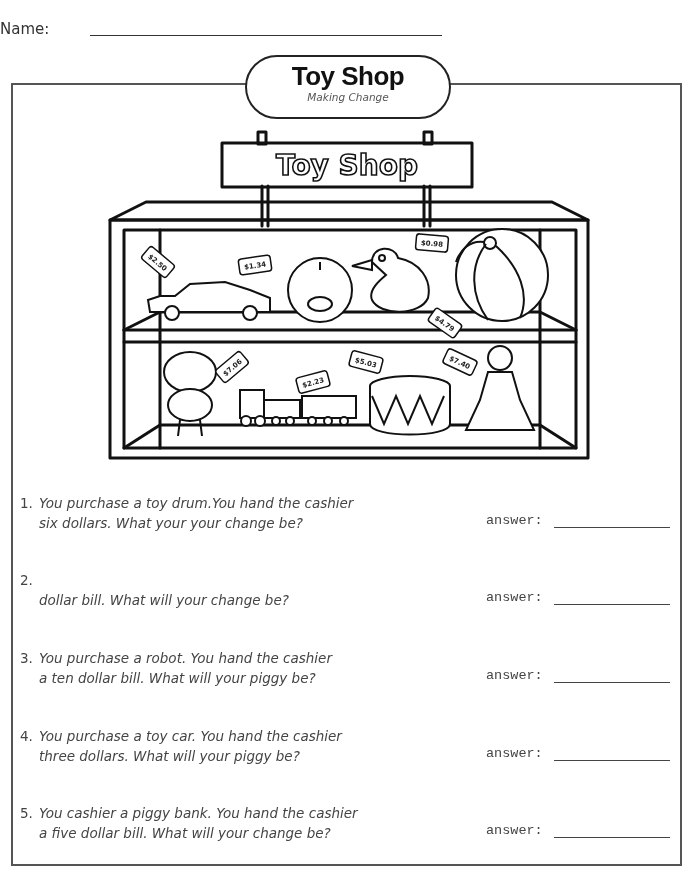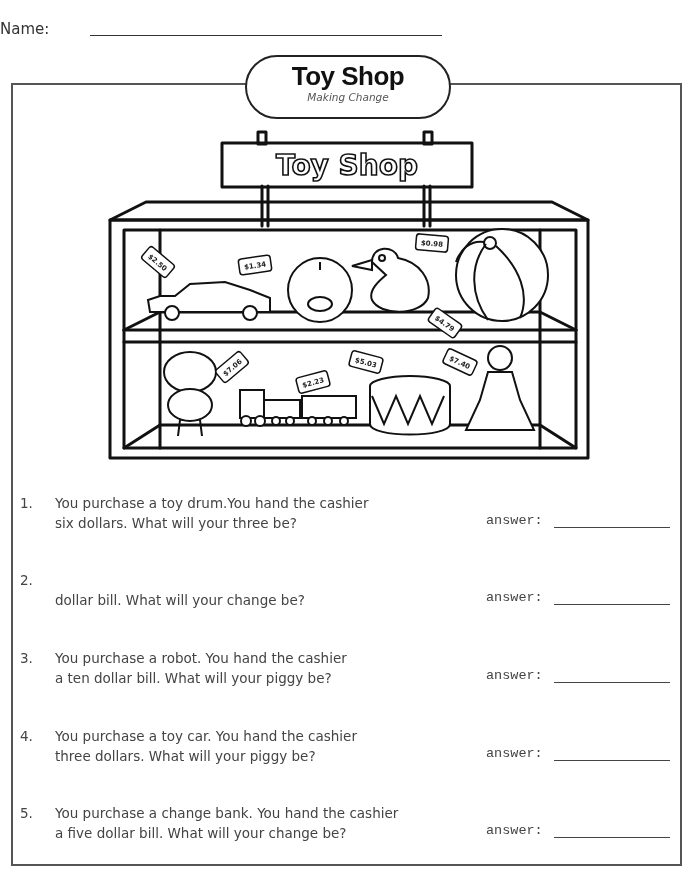--- a/index.html
+++ b/index.html
@@ -11,21 +11,21 @@
            border: 2px solid #555; box-sizing: border-box; }
   .title-pill { position: absolute; left: 245px; top: 55px; width: 206px; height: 64px;
                 border: 2px solid #222; border-radius: 34px; background: #fff; box-sizing: border-box;
                 text-align: center; z-index: 2; }
   .title-pill .main { font-family: "Liberation Sans", sans-serif; font-weight: bold; font-size: 26px;
                       color: #111; margin-top: 4px; letter-spacing: -0.5px; }
   .title-pill .sub { font-size: 10.5px; font-style: italic; color: #555; margin-top: -1px; }
   .illustration { position: absolute; left: 100px; top: 125px; width: 500px; height: 340px; }
   .q { position: absolute; left: 20px; font-size: 13.5px; color: #444; line-height: 20px; }
   .q .num { position: absolute; left: 0; top: 0; width: 30px; }
-  .q .text { position: absolute; left: 35px; top: 0; width: 420px; }
+  .q .text { position: absolute; left: 19px; top: 0; width: 420px; font-style: italic; }
   .ans { position: absolute; left: 486px; font-size: 13.5px; color: #444; font-family: Liberation Mono, monospace; }
   .ans-line { position: absolute; left: 554px; width: 116px; height: 0; border-top: 1.5px solid #444; }
 </style>
 </head>
 <body>
 
 <div>
   <div class="name-row">Name:</div>
   <div class="name-line"></div>
 
@@ -139,21 +139,21 @@
       <g transform="translate(460,362) rotate(25)">
         <rect x="-16" y="-8" width="32" height="16" rx="3" fill="#fff" stroke="#111" stroke-width="1.5"></rect>
         <text x="0" y="3" text-anchor="middle">$7.40</text>
       </g>
     </g>
   </svg>
 
   <div class="q" style="top:493px;">
     <span class="num">1.</span>
     <span class="text">
-      <span>You purchase a toy drum.You hand the cashier</span><br><span>six dollars. What will your three be?</span>
+      <span>You purchase a toy drum.You hand the cashier</span><br><span>six dollars. What your your change be?</span>
     </span>
   </div>
   <div class="ans" style="top:513px;">answer:</div>
   <div class="ans-line" style="top:527px;"></div>
 
   <div class="q" style="top:570px;">
     <span class="num">2.</span>
     <span class="text">
       <br><span>dollar bill. What will your change be?</span>
     </span>
@@ -175,18 +175,18 @@
     <span class="text">
       <span>You purchase a toy car. You hand the cashier</span><br><span>three dollars. What will your piggy be?</span>
     </span>
   </div>
   <div class="ans" style="top:746px;">answer:</div>
   <div class="ans-line" style="top:760px;"></div>
 
   <div class="q" style="top:803px;">
     <span class="num">5.</span>
     <span class="text">
-      <span>You purchase a change bank. You hand the cashier</span><br><span>a five dollar bill. What will your change be?</span>
+      <span>You cashier a piggy bank. You hand the cashier</span><br><span>a five dollar bill. What will your change be?</span>
     </span>
   </div>
   <div class="ans" style="top:823px;">answer:</div>
   <div class="ans-line" style="top:837px;"></div>
 </div>
 
 </body></html>

